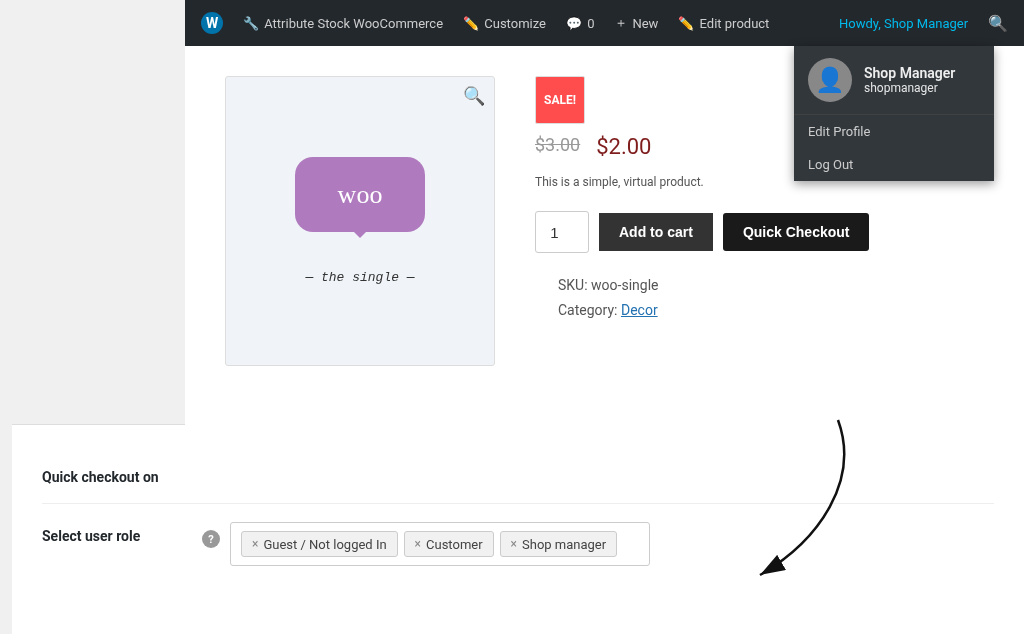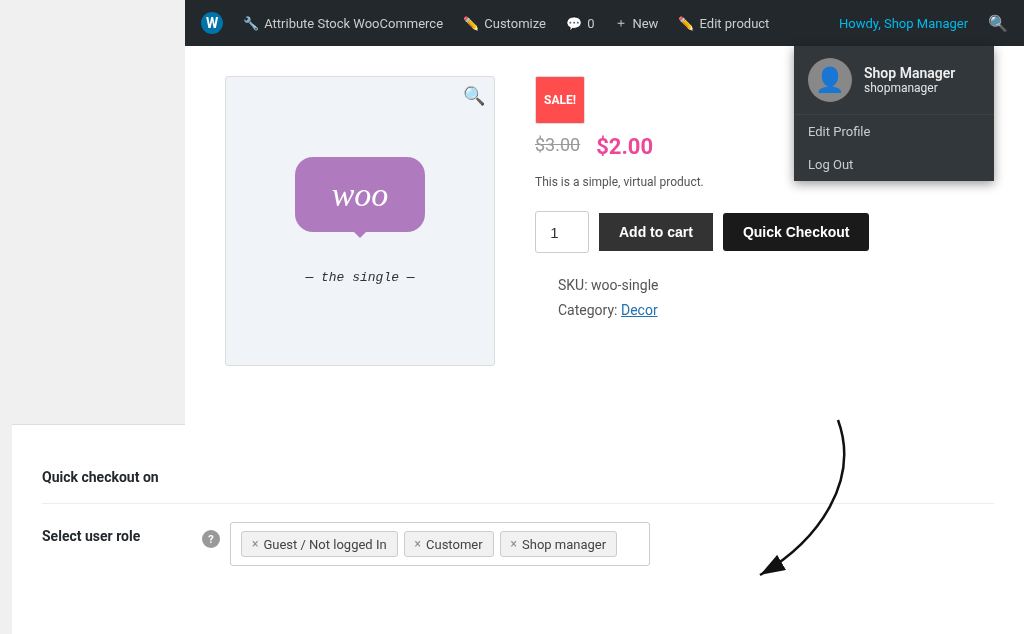--- a/index.html
+++ b/index.html
@@ -228,22 +228,21 @@
       position: absolute;
       bottom: -14px;
       left: 50%;
       transform: translateX(-50%);
       border: 8px solid transparent;
       border-top-color: #b07abf;
     }
     .woo-text {
       color: #fff;
       font-family: Georgia, serif;
-      font-size: 34px;
-      font-style: italic;
+      font-size: 26px;
     }
     .woo-subtitle {
       margin-top: 20px;
       font-family: 'Courier New', monospace;
       font-size: 13px;
       color: #333;
       font-style: italic;
     }
 
     
@@ -272,23 +271,23 @@
       align-items: flex-start;
       gap: 16px;
       margin-bottom: 14px;
     }
     .price-old {
       color: #999;
       text-decoration: line-through;
       font-size: 18px;
     }
     .price-new {
-      color: #ec4899;
+      color: #7f1d1d;
       font-size: 22px;
-      font-weight: 700;
+      font-weight: 400;
     }
     .product-desc {
       color: #555;
       font-size: 12px;
       margin-bottom: 20px;
       line-height: 1.5;
     }
     .product-actions {
       display: flex;
       align-items: center;

